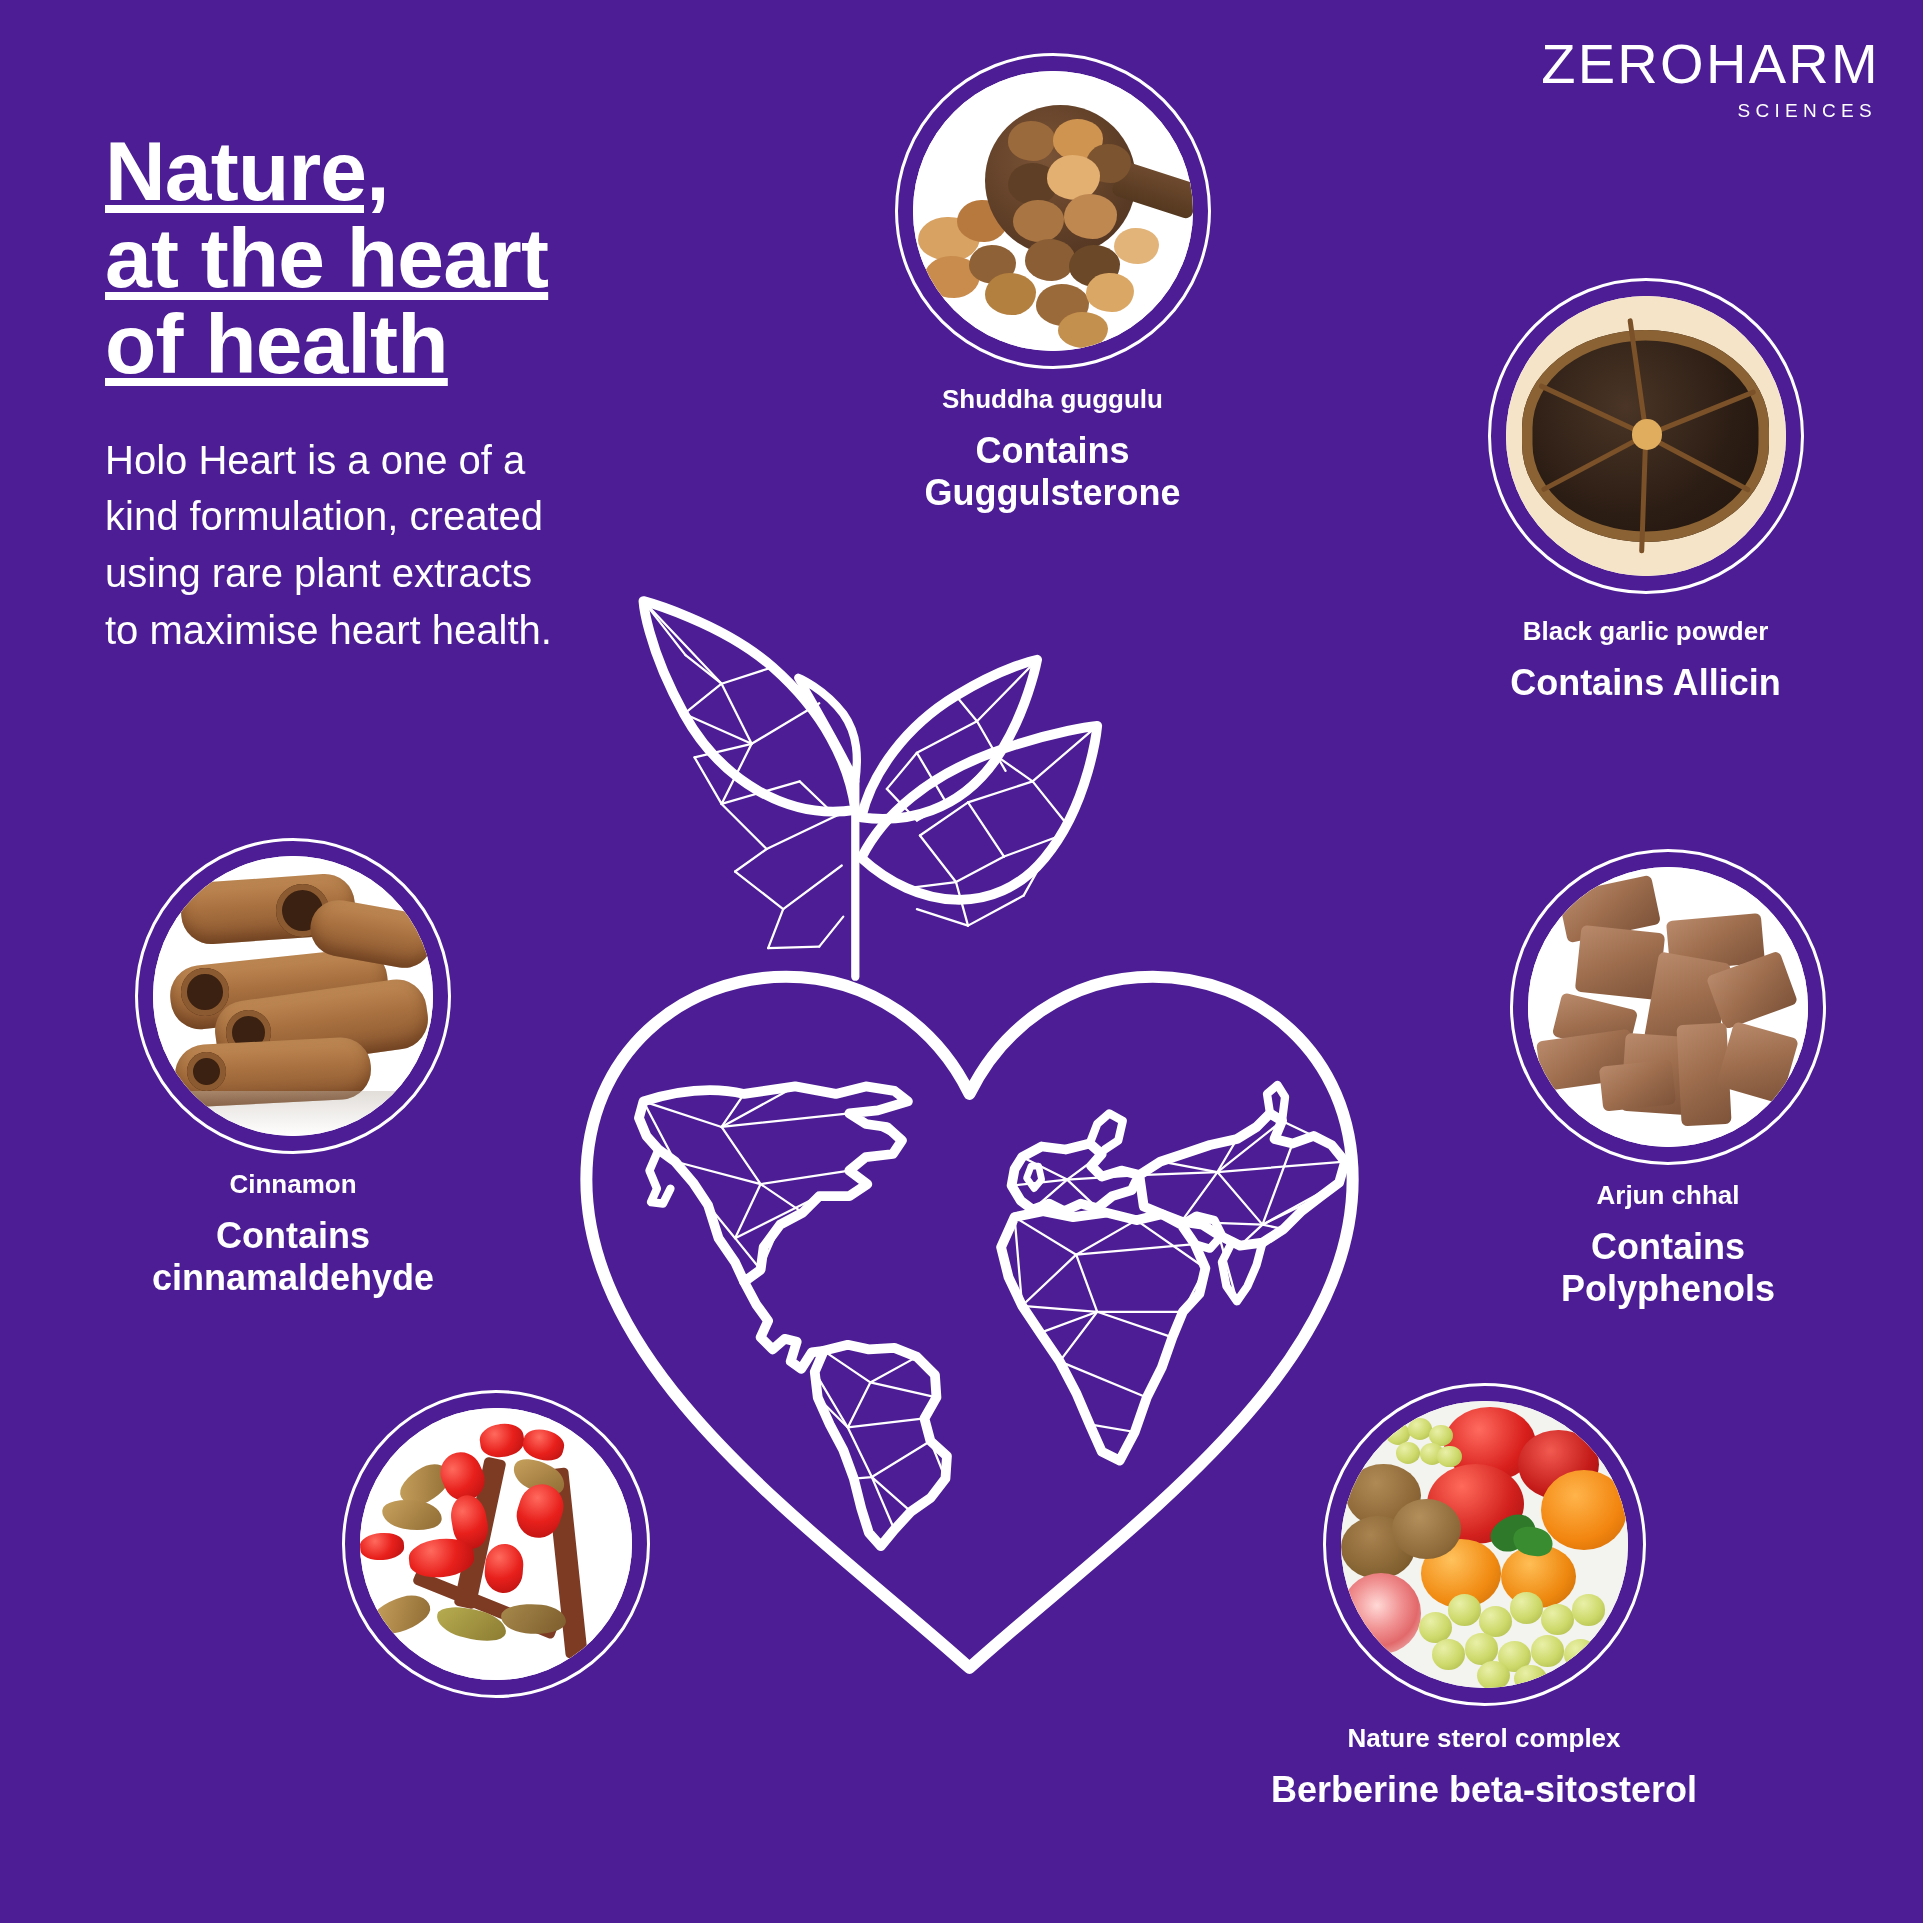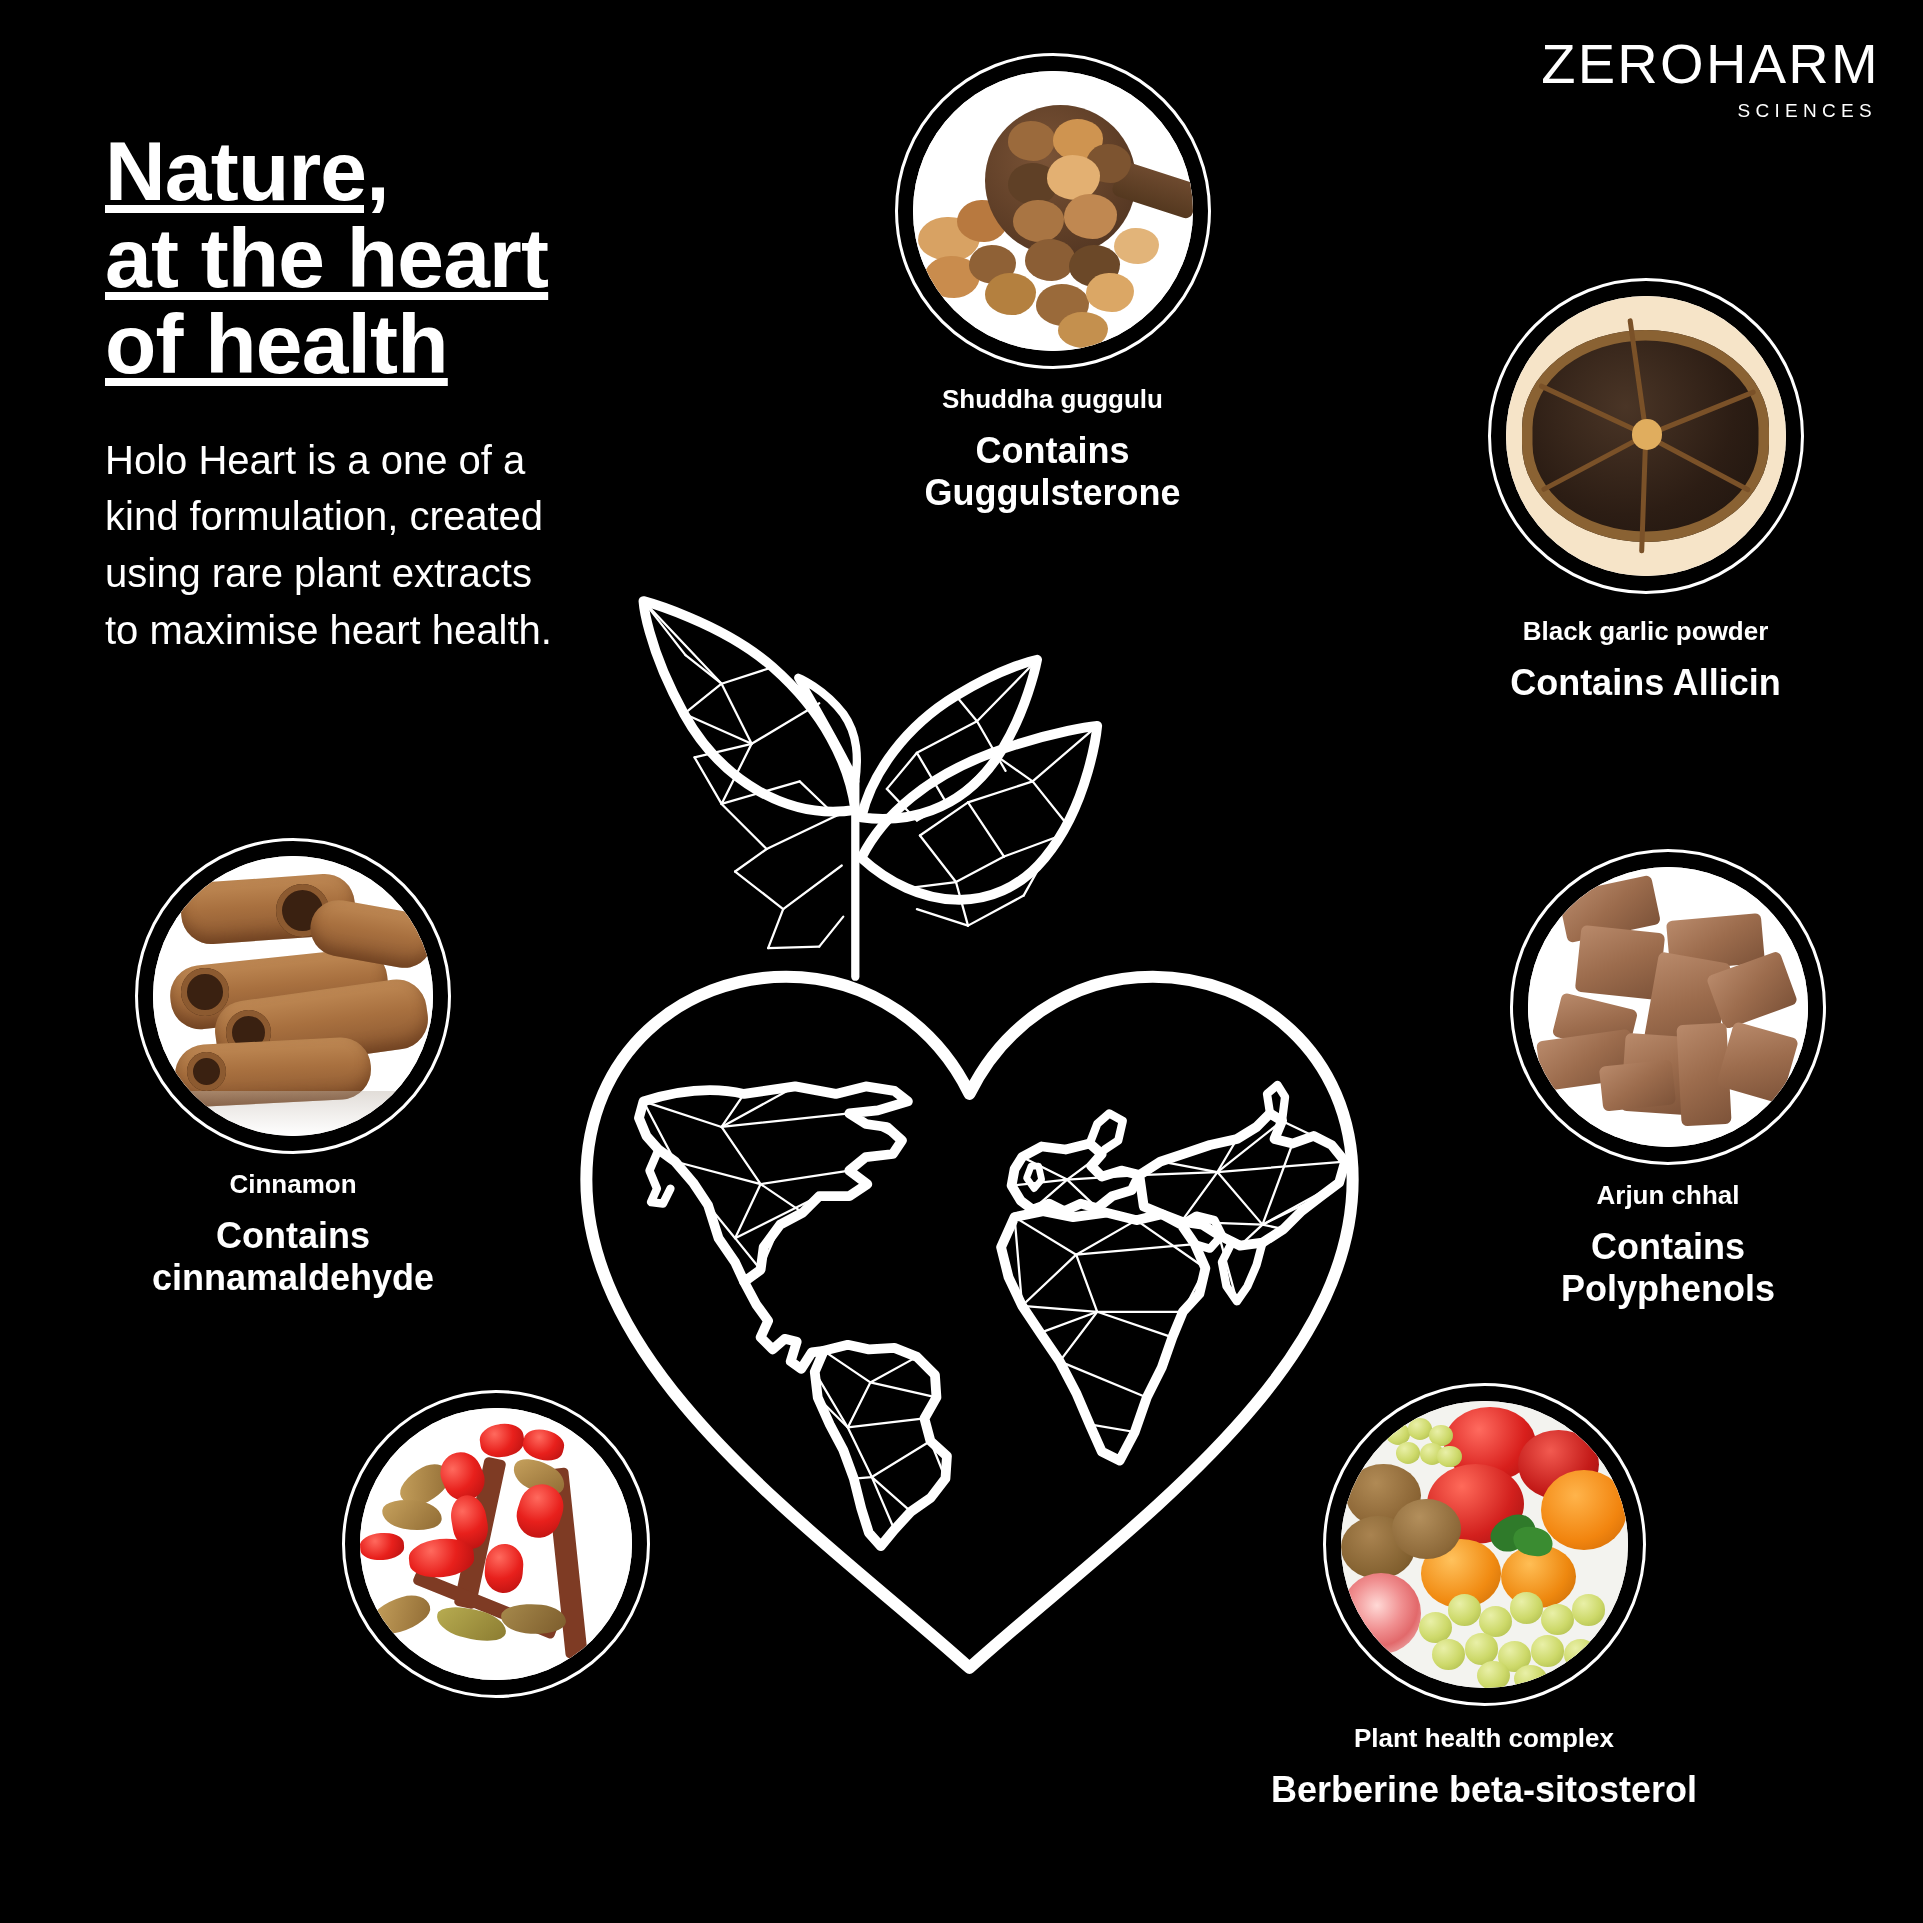--- a/index.html
+++ b/index.html
@@ -4,21 +4,21 @@
 <style>
   html, body {
     margin: 0;
     padding: 0;
     background: #d0242c;
   }
   #poster {
     position: relative;
     width: 1924px;
     height: 1924px;
-    background: #000000;
+    background: #4c1d95;
     overflow: hidden;
     font-family: "Liberation Sans", sans-serif;
     color: #ffffff;
   }
 
   
   #logo {
     position: absolute;
     top: 36px;
     right: 44px;
@@ -619,19 +619,19 @@
             <div class="grape" style="left:72%;top:50%;width:16%;height:32%;"></div>
             <div class="grape" style="left:30%;top:72%;width:16%;height:30%;"></div>
             <div class="grape" style="left:48%;top:76%;width:16%;height:28%;"></div>
           </div>
           <div style="position:absolute;left:52%;top:40%;width:16%;height:12%;border-radius:60% 40% 60% 40%/50%;background:#2f7a2a;transform:rotate(-18deg);"></div>
           <div style="position:absolute;left:60%;top:44%;width:14%;height:10%;border-radius:60% 40% 60% 40%/50%;background:#3a8c31;transform:rotate(22deg);"></div>
         </div>
       </div>
     </div>
     <div class="caption" style="top:340px;">
-      <span class="name">Plant health complex</span>
+      <span class="name">Nature sterol complex</span>
       <span class="contains">Berberine beta-sitosterol</span>
     </div>
   </div>
 
 </div>
 
 
 </body></html>

